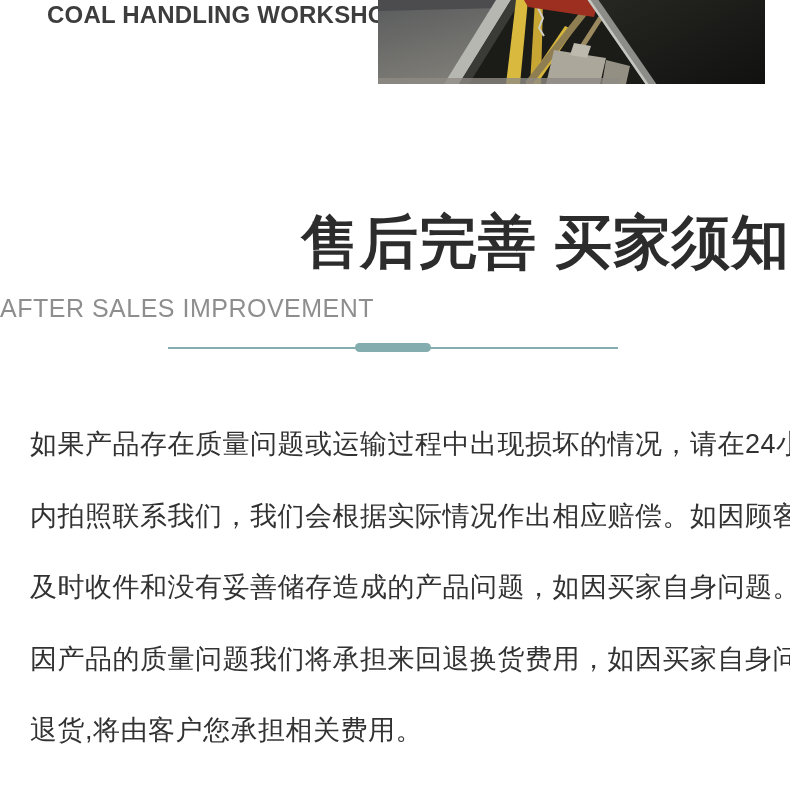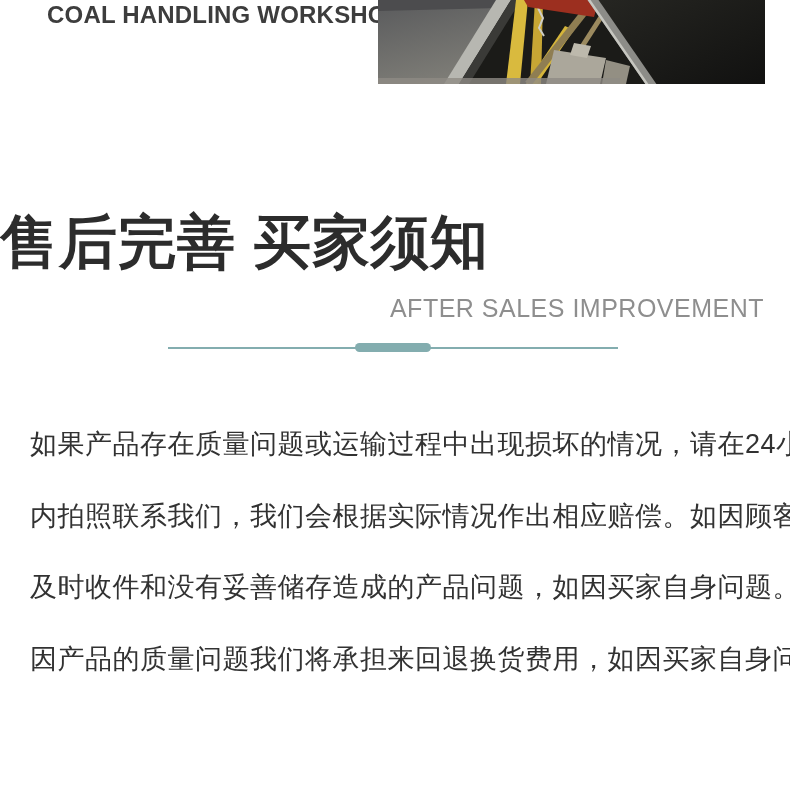--- a/index.html
+++ b/index.html
@@ -37,34 +37,34 @@
     display: block;
     width: 100%;
     height: 100%;
   }
   .section-title {
     position: absolute;
     left: 0;
     top: 208px;
     width: 790px;
     margin: 0;
-    text-align: left;
+    text-align: right;
     font-size: 58px;
     line-height: 68px;
     font-weight: 700;
     letter-spacing: 1px;
     color: #2c2c2c;
     white-space: nowrap;
   }
   .section-subtitle {
     position: absolute;
     left: 0;
     top: 294px;
     width: 764px;
-    text-align: right;
+    text-align: left;
     font-size: 25px;
     line-height: 28px;
     font-weight: 400;
     letter-spacing: 0.5px;
     color: #8e8e8e;
     white-space: nowrap;
   }
   .section-divider {
     position: absolute;
     left: 168px;
@@ -166,15 +166,16 @@
   <div class="section-divider">
     <span class="divider-line"></span>
     <span class="divider-accent-bar"></span>
   </div>
 
   <div class="policy-text">
     <p>如果产品存在质量问题或运输过程中出现损坏的情况，请在24小时</p>
     <p>内拍照联系我们，我们会根据实际情况作出相应赔偿。如因顾客不</p>
     <p>及时收件和没有妥善储存造成的产品问题，如因买家自身问题。</p>
     <p>因产品的质量问题我们将承担来回退换货费用，如因买家自身问题</p>
+    <p>退货,将由客户您承担相关费用。</p>
   </div>
 
 </div>
 
 </body></html>

